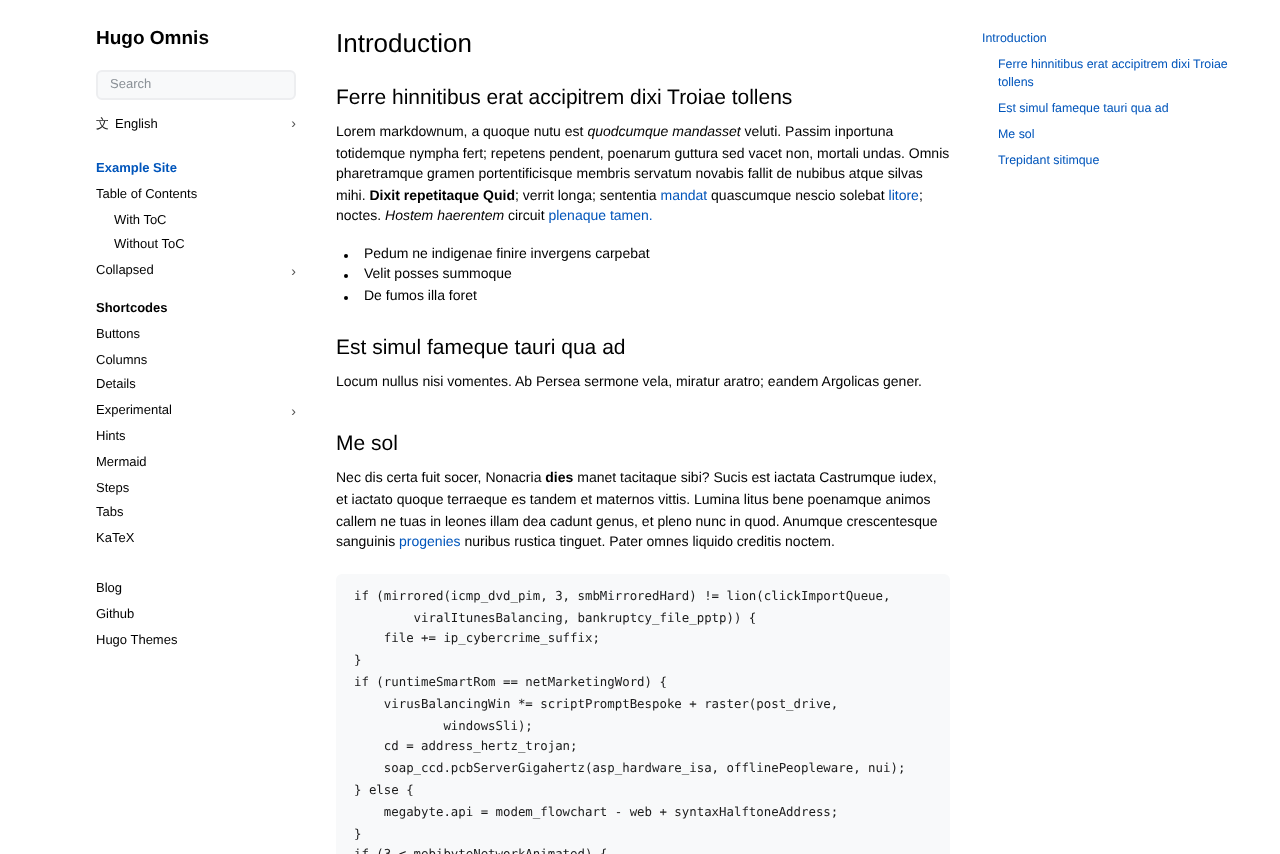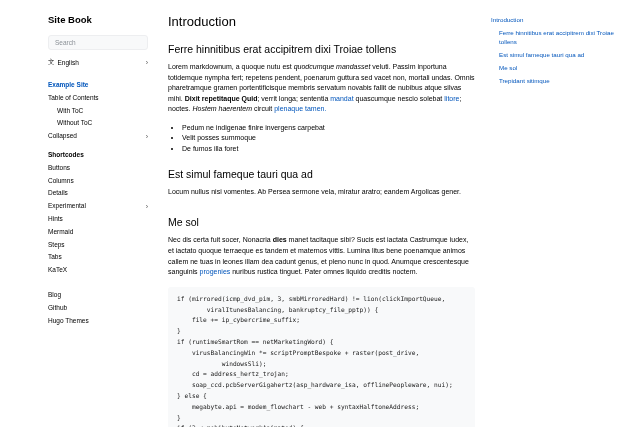--- a/index.html
+++ b/index.html
@@ -47,21 +47,21 @@
   .toc-root{ color:#0055bb; cursor:pointer; }
   .toc ul{ list-style:none; margin-top:4px; padding-left:8px; }
   .toc li{ margin-bottom:4px; color:#0055bb; cursor:pointer; max-width:120px; }
 </style>
 </head>
 <body>
 
 <div class="page">
 
   <aside class="sidebar">
-    <div class="brand">Site Book</div>
+    <div class="brand">Hugo Omnis</div>
 
     <div class="search-wrap">
       <input type="text" placeholder="Search" style="">
     </div>
 
     <div class="lang-row">
       <span class="lang-ic">文</span>
       <span>English</span>
       <span class="chev">›</span>
     </div>

